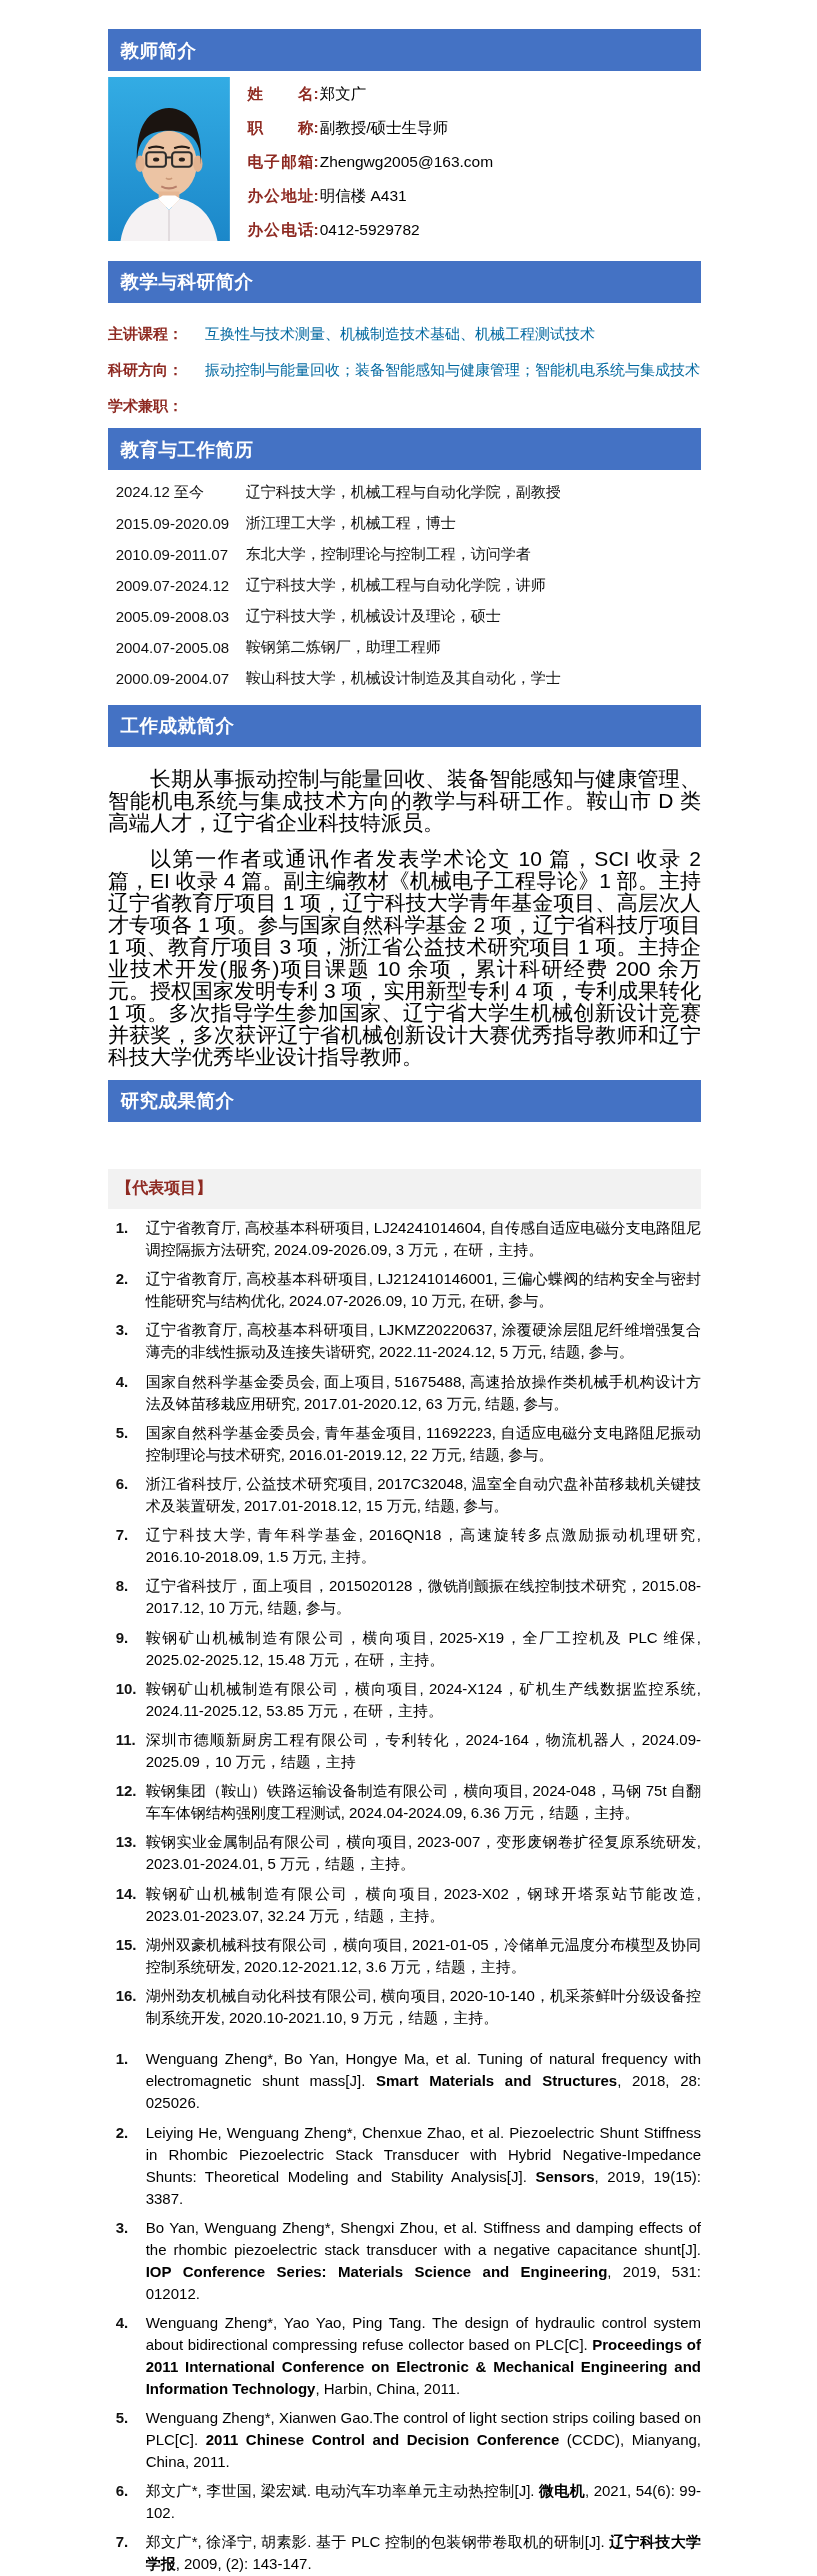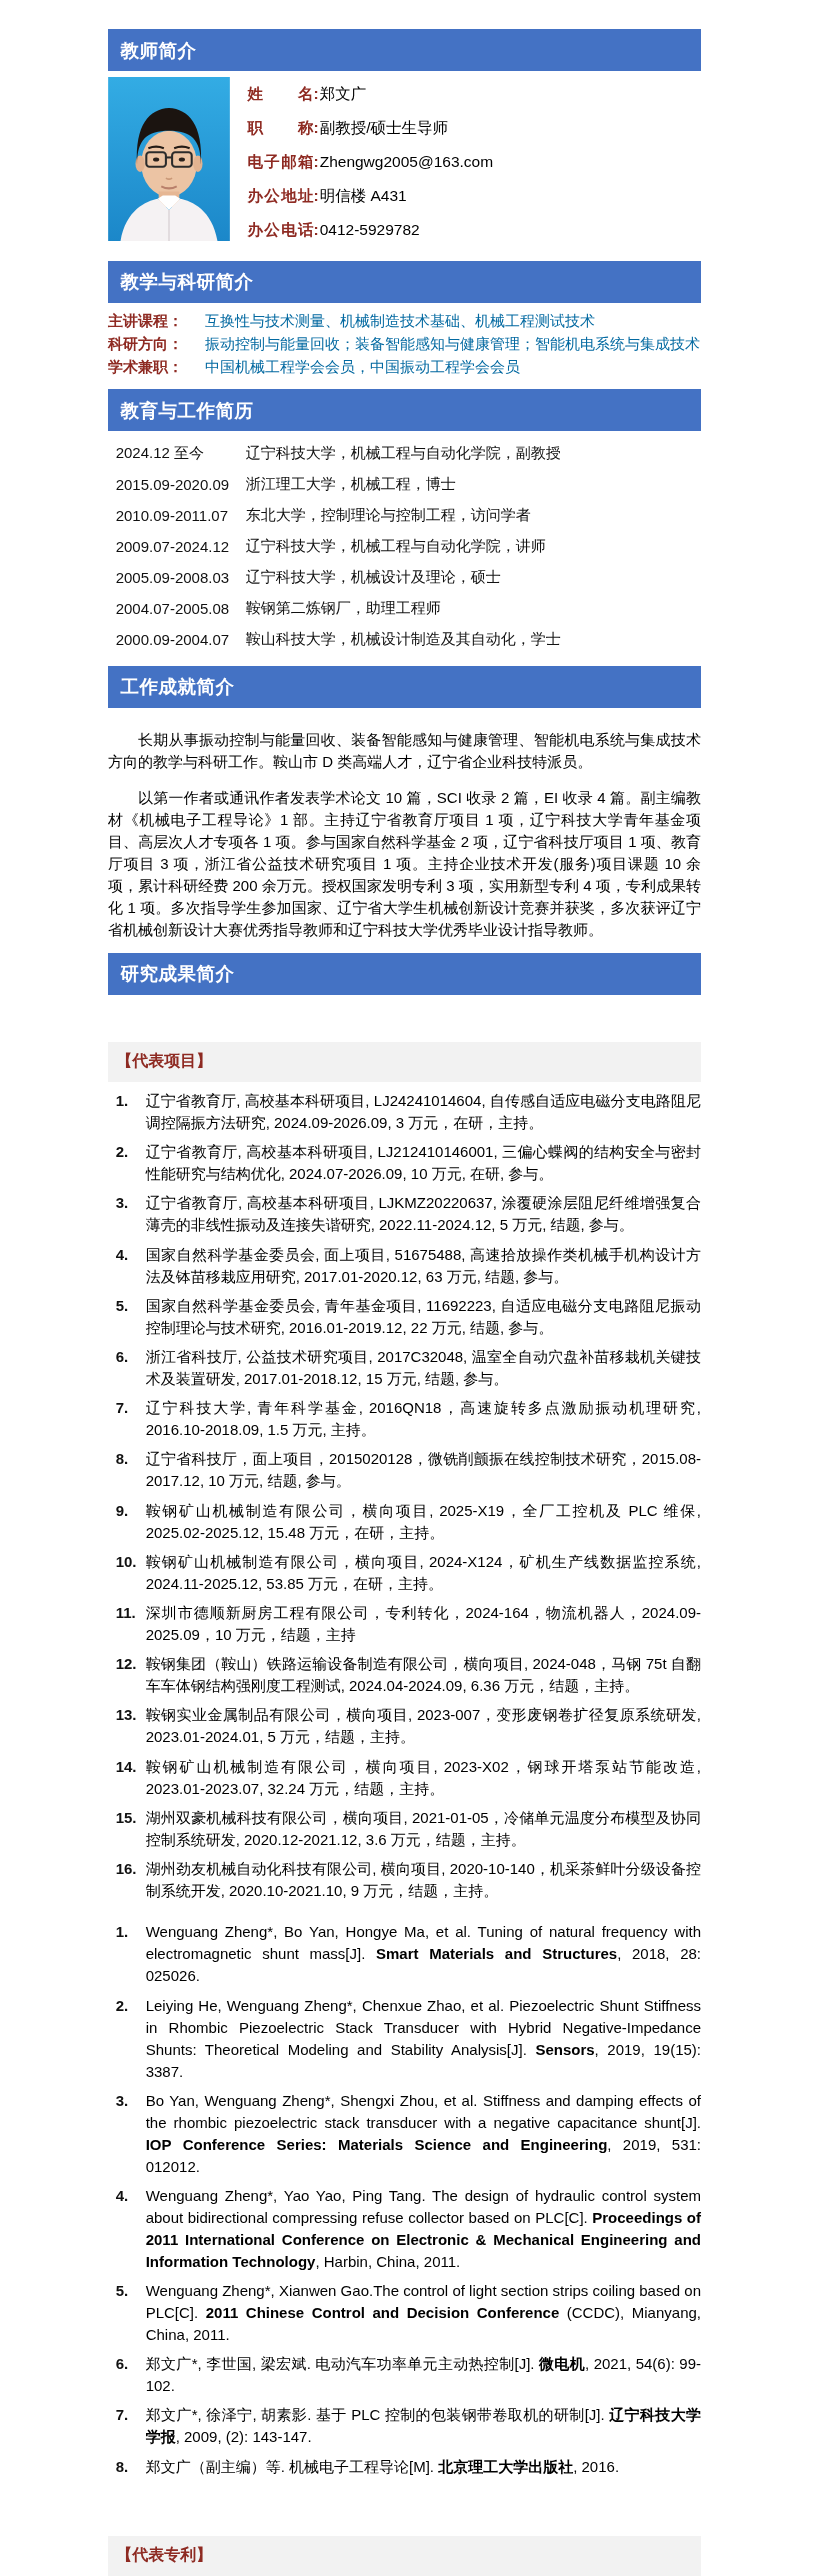--- a/index.html
+++ b/index.html
@@ -42,31 +42,31 @@
     color:var(--label-red,#8E2A22);
     font-weight:bold;
     width:66px;
     display:inline-flex;
     justify-content:space-between;
   }
   .fcolon { color:var(--label-red,#8E2A22); font-weight:bold; }
   .fvalue { margin-left:1px; color:#000; }
   
   .teach { padding:6.2px 0 11.3px; }
-  .trow { display:flex; align-items:center; margin-top:0; font-size:15px; line-height:23px; }
+  .trow { display:flex; align-items:center; margin-top:13px; font-size:15px; line-height:23px; }
   .tlabel { color:var(--label-red,#8E2A22); font-weight:bold; width:97px; flex:none; }
   .tcontent { flex:1; color:#0369a1; text-align:justify; }
   
   .edu { padding:7.2px 0 10.3px; }
   .erow { display:flex; align-items:center; height:31px; font-size:15px; padding-left:7.7px; }
   .eperiod { width:130px; flex:none; }
   .edetail { flex:1; }
   
   .work { padding:8.2px 0 12.4px; }
-  .work p { font-size:15px; line-height:22px; text-indent:2em; text-align:justify; margin-top:13.4px; color:#000; }
+  .work p { font-size:21px; line-height:22px; text-indent:2em; text-align:justify; margin-top:13.4px; color:#000; }
   
   .olist { padding:8.2px 0 4.1px; }
   .oitem { display:flex; font-size:15px; line-height:22px; margin-bottom:7.2px; padding-left:7.7px; }
   .onum { width:30px; flex:none; font-weight:bold; }
   .otext { flex:1; text-align:justify; color:#000; }
   .otext b { font-weight:bold; }
 </style>
 </head>
 <body>
 
@@ -162,21 +162,20 @@
       <div class="trow">
         <span class="tlabel">主讲课程：</span>
         <div class="tcontent">互换性与技术测量、机械制造技术基础、机械工程测试技术</div>
       </div>
       <div class="trow">
         <span class="tlabel">科研方向：</span>
         <div class="tcontent">振动控制与能量回收；装备智能感知与健康管理；智能机电系统与集成技术</div>
       </div>
       <div class="trow">
         <span class="tlabel">学术兼职：</span>
-        <div class="tcontent">中国机械工程学会会员，中国振动工程学会会员</div>
       </div>
     </div>
 
   <div class="bar">
     <span>教育与工作简历</span>
   </div>
   <div class="edu">
       <div class="erow">
         <span class="eperiod">2024.12 至今</span>
         <span class="edetail">辽宁科技大学，机械工程与自动化学院，副教授</span>

